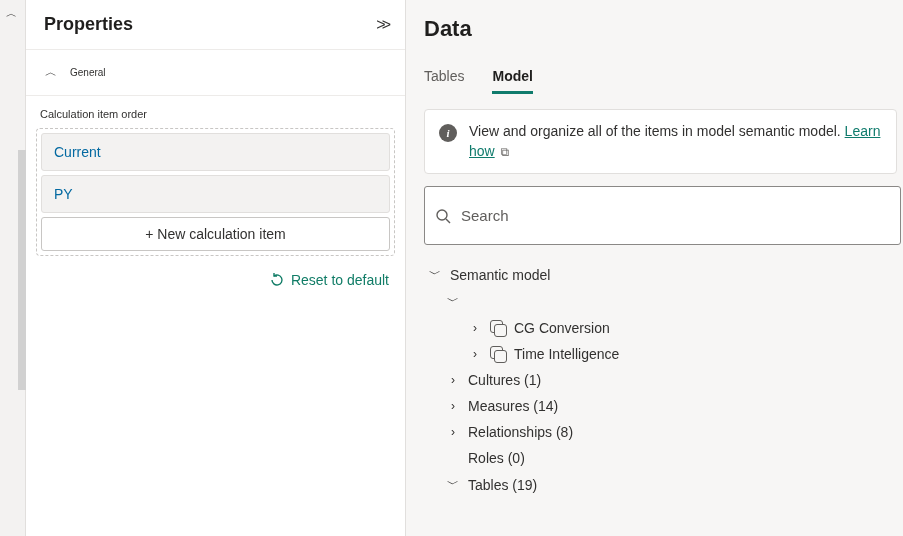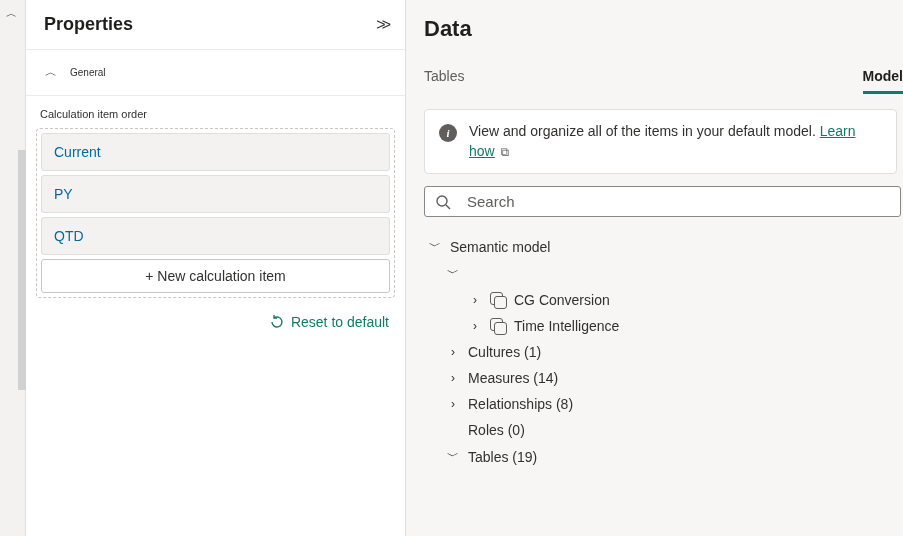--- a/index.html
+++ b/index.html
@@ -19,30 +19,30 @@
   .subheading { font-size: 11px; color: #323130; padding: 0 4px 8px 4px; }
   .item-list { border: 1px dashed #c8c6c4; border-radius: 4px; padding: 4px; display: flex; flex-direction: column; gap: 4px; }
   .calc-item { background: #f3f2f1; border: 1px solid #e1dfdd; border-radius: 3px; padding: 10px 12px; font-size: 14px; color: #0369a1; cursor: grab; }
   .new-item-btn { background: #fff; border: 1px solid #c8c6c4; border-radius: 3px; padding: 8px 12px; font-size: 14px; color: #323130; text-align: center; cursor: pointer; }
   .reset-row { display: flex; justify-content: flex-end; padding: 16px 6px 0 0; }
   .reset-link { display: flex; align-items: flex-end; gap: 6px; color: #107c66; font-size: 14px; cursor: pointer; }
   .reset-link svg { width: 16px; height: 16px; }
 
   .data-panel { flex: 1; background: #f7f6f5; padding: 16px 0 0 18px; display: flex; flex-direction: column; overflow: hidden; }
   .data-header h1 { font-size: 22px; font-weight: 600; color: #201f1e; margin-bottom: 20px; }
-  .tabs { display: flex; gap: 28px; border-bottom: 1px solid transparent; margin-bottom: 14px; justify-content: space-between; }
+  .tabs { display: flex; gap: 28px; border-bottom: 1px solid transparent; margin-bottom: 14px; }
   .tab { font-size: 14px; color: #605e5c; padding: 6px 0 10px 0; cursor: pointer; position: relative; }
   .tab.active { color: #201f1e; font-weight: 600; }
   .tab.active::after { content:""; position:absolute; left:0; right:0; bottom:0; height:3px; background:#0f7b6c; }
   .info-banner { background: #fff; border: 1px solid #e1dfdd; border-radius: 4px; padding: 12px 14px; display: flex; gap: 12px; margin-right: 6px; margin-bottom: 12px; align-items: flex-start; }
   .info-icon { width: 18px; height: 18px; border-radius: 50%; background: #605e5c; color: #fff; font-size: 11px; font-weight: 700; display:flex; align-items:center; justify-content:center; font-style: italic; font-family: Georgia, serif; flex-shrink:0; margin-top:2px;}
   .info-text { font-size: 14px; color: #323130; line-height: 1.4; }
   .info-text a { color: #0f7b6c; text-decoration: underline; }
   .ext-icon { font-size: 12px; color: #605e5c; margin-left:2px;}
-  .search-box { display:flex; align-items:center; gap:16px; background:#fff; border:1px solid #8a8886; border-radius:3px; padding:6px 10px; margin-right:2px; margin-bottom: 16px; cursor:text;}
+  .search-box { display:flex; align-items:center; gap:10px; background:#fff; border:1px solid #8a8886; border-radius:3px; padding:20px 10px; margin-right:2px; margin-bottom: 16px; cursor:text;}
   .search-box svg { width:16px; height:16px; color:#605e5c; }
   .search-box input { border:none; outline:none; flex:1; font-size:15px; color:#323130; background:transparent; }
   .search-box input::placeholder { color:#605e5c; }
   .tree { font-size: 14px; color: #323130; padding-right:4px; overflow-y:auto; }
   .tree-row { display:flex; align-items:center; gap:8px; padding: 5px 4px; cursor:pointer; }
   .tree-row .chev { width: 14px; text-align:center; font-size: 12px; color:#323130; }
   .tree-row .chev.blank { visibility:hidden; }
   .tree-row .icon { width:16px; display:flex; align-items:center; justify-content:center; color:#605e5c; }
   .indent-1 { padding-left: 22px; }
   .indent-2 { padding-left: 44px; }
@@ -67,21 +67,20 @@
     </div>
     <div class="section-header">
       <span class="chev">︿</span>
       <span class="label">General</span>
     </div>
     <div class="section-body">
       <div class="subheading">Calculation item order</div>
       <div class="item-list">
         <div class="calc-item">Current</div>
         <div class="calc-item">PY</div>
-        <div class="calc-item">QTD</div>
         <div class="new-item-btn">+ New calculation item</div>
       </div>
       <div class="reset-row">
         <div class="reset-link">
           <svg viewBox="0 0 16 16" fill="none" stroke="#107c66" stroke-width="1.4">
             <path d="M3 8a5 5 0 1 0 2-4"></path>
               <path d="M5 1v3h3"></path>
           </svg>
           <span>Reset to default</span>
         </div>
@@ -93,21 +92,21 @@
     <div class="data-header">
       <h1>Data</h1>
     </div>
     <div class="tabs">
       <div class="tab">Tables</div>
       <div class="tab active">Model</div>
     </div>
     <div class="info-banner">
       <div class="info-icon">i</div>
       <div class="info-text">
-        <span>View and organize all of the items in your default model. </span><a href="#">Learn how</a>
+        <span>View and organize all of the items in model semantic model. </span><a href="#">Learn how</a>
         <span class="ext-icon">⧉</span>
       </div>
     </div>
     <div class="search-box">
       <svg viewBox="0 0 16 16" fill="none" stroke="#605e5c" stroke-width="1.4">
         <circle cx="7" cy="7" r="5"></circle>
           <line x1="11" y1="11" x2="15" y2="15"></line>
       </svg>
       <input type="text" placeholder="Search" style="">
     </div>

